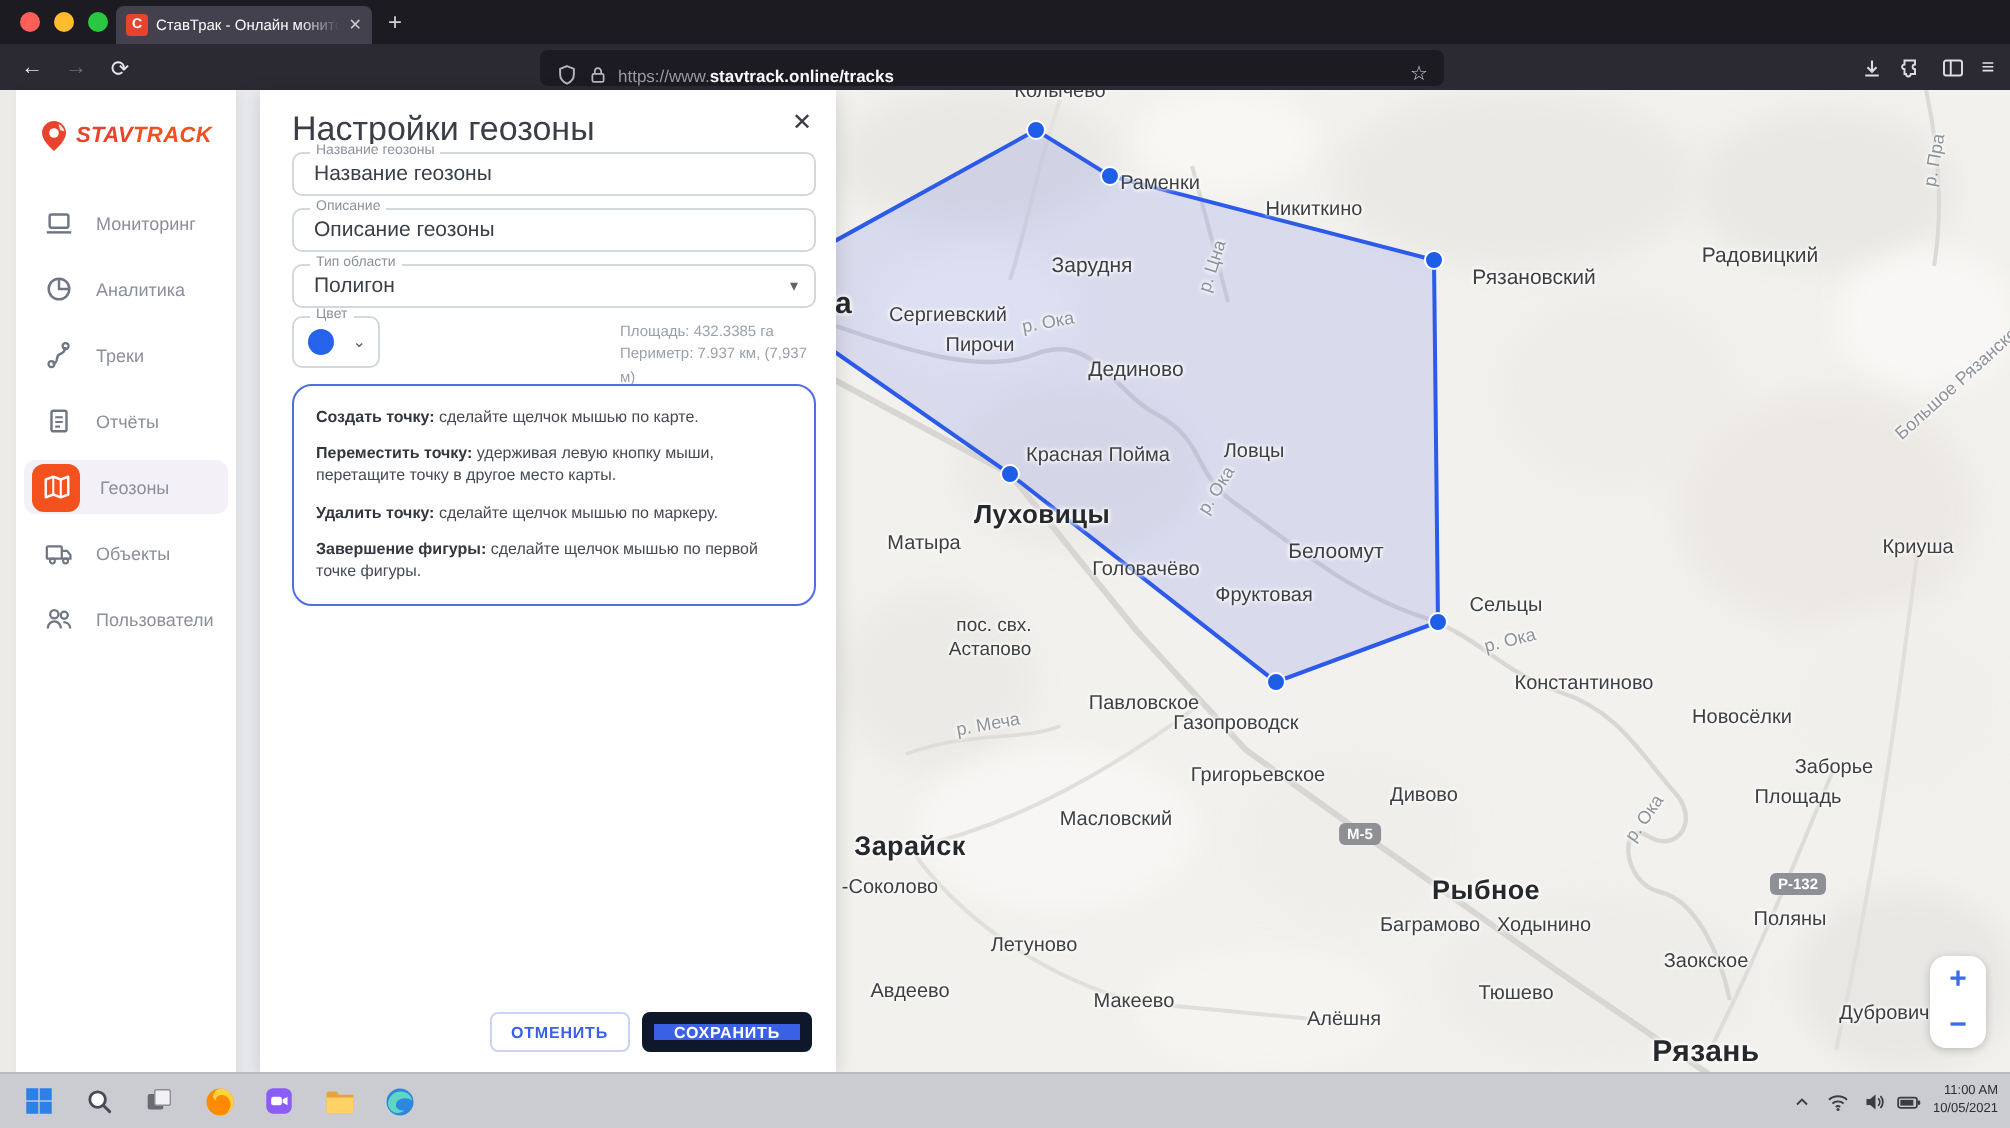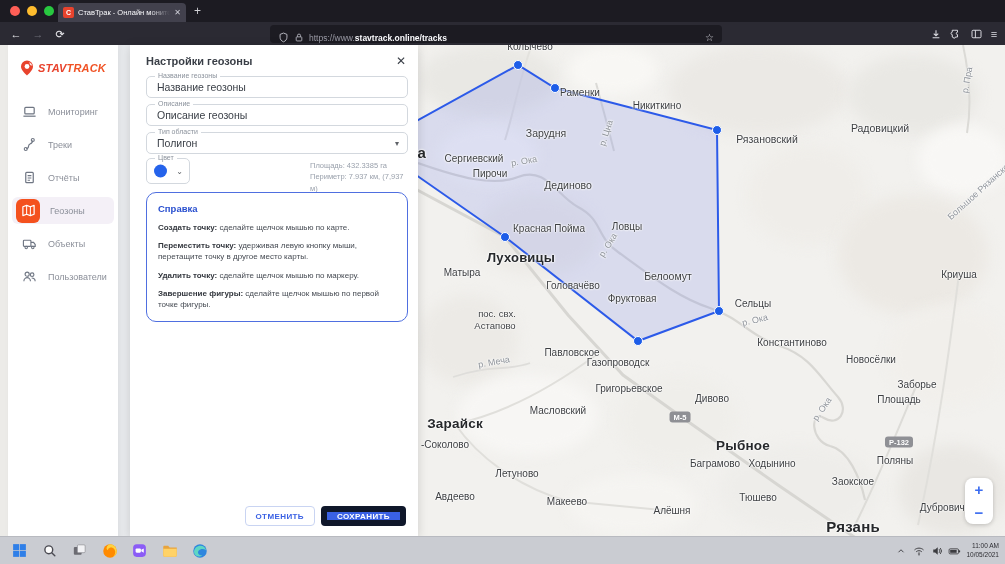--- a/index.html
+++ b/index.html
@@ -68,21 +68,21 @@
     color:#fff; margin-left:-4px; }
   .side-item.active .lb { position:relative; }
   .side-foot { position:absolute; left:0; bottom:14px; width:110px; display:flex; justify-content:space-around;
     align-items:center; color:#5a5f68;}
   .bell-wrap { position:relative; }
   .bell-dot { position:absolute; right:-1px; top:-2px; width:5px; height:5px; background:#ff5a1f; border-radius:50%; }
 
   
   .panel { position:absolute; left:130px; top:0; width:288px; height:491px; background:#fff;
     box-shadow:0 2px 10px rgba(0,0,0,.15); }
-  .panel-title { position:absolute; left:16px; top:10px; font-size:11px; font-weight:bold; color:#3a3f47; }
+  .panel-title { position:absolute; left:16px; top:10px; font-size:17px; font-weight:normal; color:#3a3f47; }
   .panel-close { position:absolute; right:12px; top:9px; font-size:12px; color:#3a3f47; }
   .field { position:absolute; left:16px; width:262px; height:22px; border:1px solid #d3d8de; border-radius:5px; }
   .field .flabel { position:absolute; left:8px; top:-5px; background:#fff; padding:0 3px;
     font-size:7px; color:#8b929c; white-space:nowrap;}
   .field .fvalue { position:absolute; left:10px; top:50%; transform:translateY(-50%);
     font-size:10.5px; color:#3b4048; white-space:nowrap;}
   .field .caret { position:absolute; right:8px; top:50%; transform:translateY(-50%); color:#5f6368; font-size:8px;}
   .f-name { top:31px; } .f-desc { top:59px; } .f-type { top:87px; }
   .f-color { top:113px; width:44px; height:26px; }
   .color-dot { position:absolute; left:7px; top:50%; transform:translateY(-50%); width:13px; height:13px;
@@ -287,20 +287,29 @@
               <svg width="15" height="15" viewBox="0 0 16 16">
                 <rect x="3" y="3.5" width="10" height="7" rx="1" fill="none" stroke="currentColor" stroke-width="1.3"></rect>
                 <path d="M1.5 13h13" stroke="currentColor" stroke-width="1.3"></path>
               </svg>
             </span>
             <span class="lb">Мониторинг</span>
           </div>
           <div class="side-item">
             <span class="ic">
               <svg width="15" height="15" viewBox="0 0 16 16">
+                <circle cx="8" cy="8" r="5.5" fill="none" stroke="currentColor" stroke-width="1.3"></circle>
+                <path d="M8 2.5V8h5.5" fill="none" stroke="currentColor" stroke-width="1.3"></path>
+              </svg>
+            </span>
+            <span class="lb">Аналитика</span>
+          </div>
+          <div class="side-item">
+            <span class="ic">
+              <svg width="15" height="15" viewBox="0 0 16 16">
                 <path d="M4.5 12.5c4 0 1-4 4-5 2.3-.8 2.8-2 2.8-3.8" fill="none" stroke="currentColor" stroke-width="1.3"></path>
                 <circle cx="4" cy="12.8" r="1.6" fill="none" stroke="currentColor" stroke-width="1.2"></circle>
                 <circle cx="11.5" cy="3.2" r="1.6" fill="none" stroke="currentColor" stroke-width="1.2"></circle>
               </svg>
             </span>
             <span class="lb">Треки</span>
           </div>
           <div class="side-item">
             <span class="ic">
               <svg width="15" height="15" viewBox="0 0 16 16">
@@ -380,21 +389,20 @@
         <span class="flabel">Цвет</span>
         <span class="color-dot" id="color-dot" style="background: rgb(37, 99, 235);"></span>
         <span class="caret">⌄</span>
       </div>
       <div class="metrics">
         <div>Площадь: 432.3385 га</div>
         <div>Периметр: 7.937 км, (7,937 м)</div>
       </div>
 
       <div class="helpbox">
-        <div class="help-title">Справка</div>
         <div id="help-items">
             <p><b>Создать точку:</b><span> сделайте щелчок мышью по карте.</span></p>
             <p><b>Переместить точку:</b><span> удерживая левую кнопку мыши, перетащите точку в другое место карты.</span></p>
             <p><b>Удалить точку:</b><span> сделайте щелчок мышью по маркеру.</span></p>
             <p><b>Завершение фигуры:</b><span> сделайте щелчок мышью по первой точке фигуры.</span></p>
           </div>
       </div>
 
       <div class="panel-actions">
         <div class="btn btn-cancel">ОТМЕНИТЬ</div>

